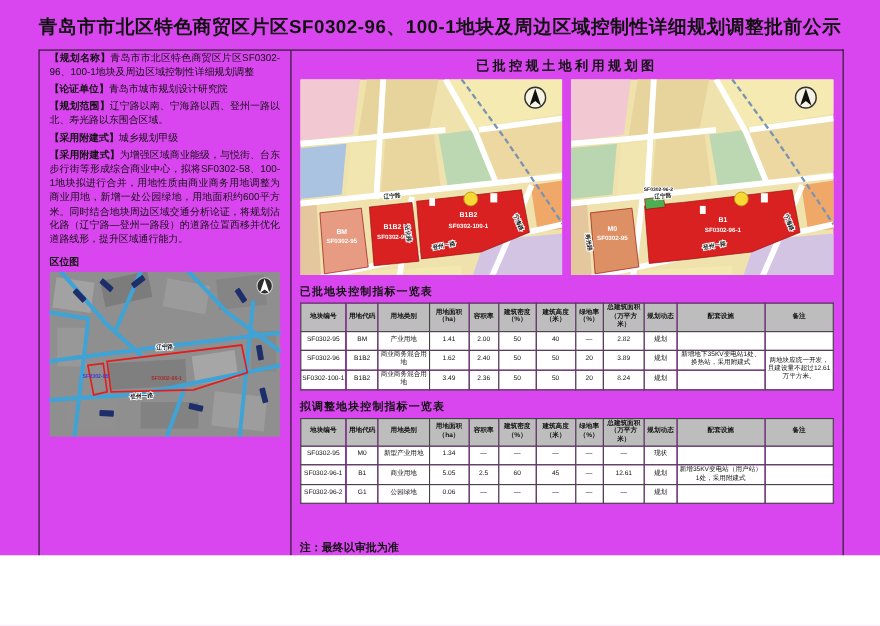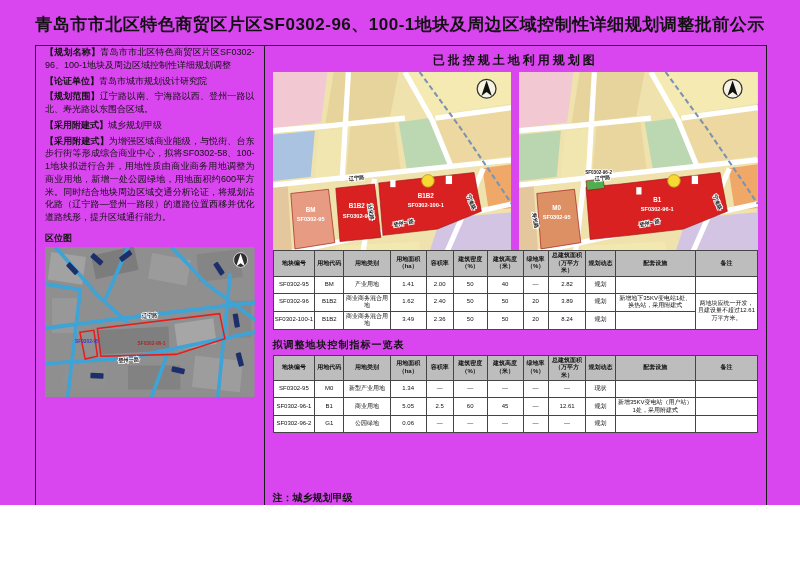--- a/index.html
+++ b/index.html
@@ -209,20 +209,21 @@
           <text class="halo" x="125" y="146" font-size="5" text-anchor="middle" transform="rotate(-11 125 146)">登州一路</text>
           <text class="halo" x="14" y="142" font-size="5" text-anchor="middle" transform="rotate(80 14 142)">寿光路</text>
           <text class="halo" x="188" y="125" font-size="5" text-anchor="middle" transform="rotate(68 188 125)">宁海路</text>
           <g>
             <circle cx="204" cy="16" r="9" fill="#f7f3e2" stroke="#333333" stroke-width="1.2"></circle>
             <path d="M204,8 L199,23 L204,19 L209,23 Z" fill="#111111"></path>
           </g>
         </svg>
       </div>
 
+      <div class="tbl-title">已批地块控制指标一览表</div>
       <table>
         <colgroup>
           <col style="width:8.6%">
             <col style="width:6%">
             <col style="width:9.6%">
             <col style="width:7.4%">
           <col style="width:5.6%">
             <col style="width:7%">
             <col style="width:7.4%">
             <col style="width:5.2%">
@@ -363,18 +364,18 @@
               <td>—</td>
               <td>—</td>
               <td>—</td>
               <td>规划</td>
               <td></td>
               <td></td>
             </tr>
           </tbody>
         </table>
 
-      <div class="note">注：城乡规划甲级</div>
+      <div class="note">注：最终以审批为准</div>
     </div>
   </div>
 
   <div class="footer">青岛市自然资源和规划局监制</div>
 </div>
 
 </body></html>

